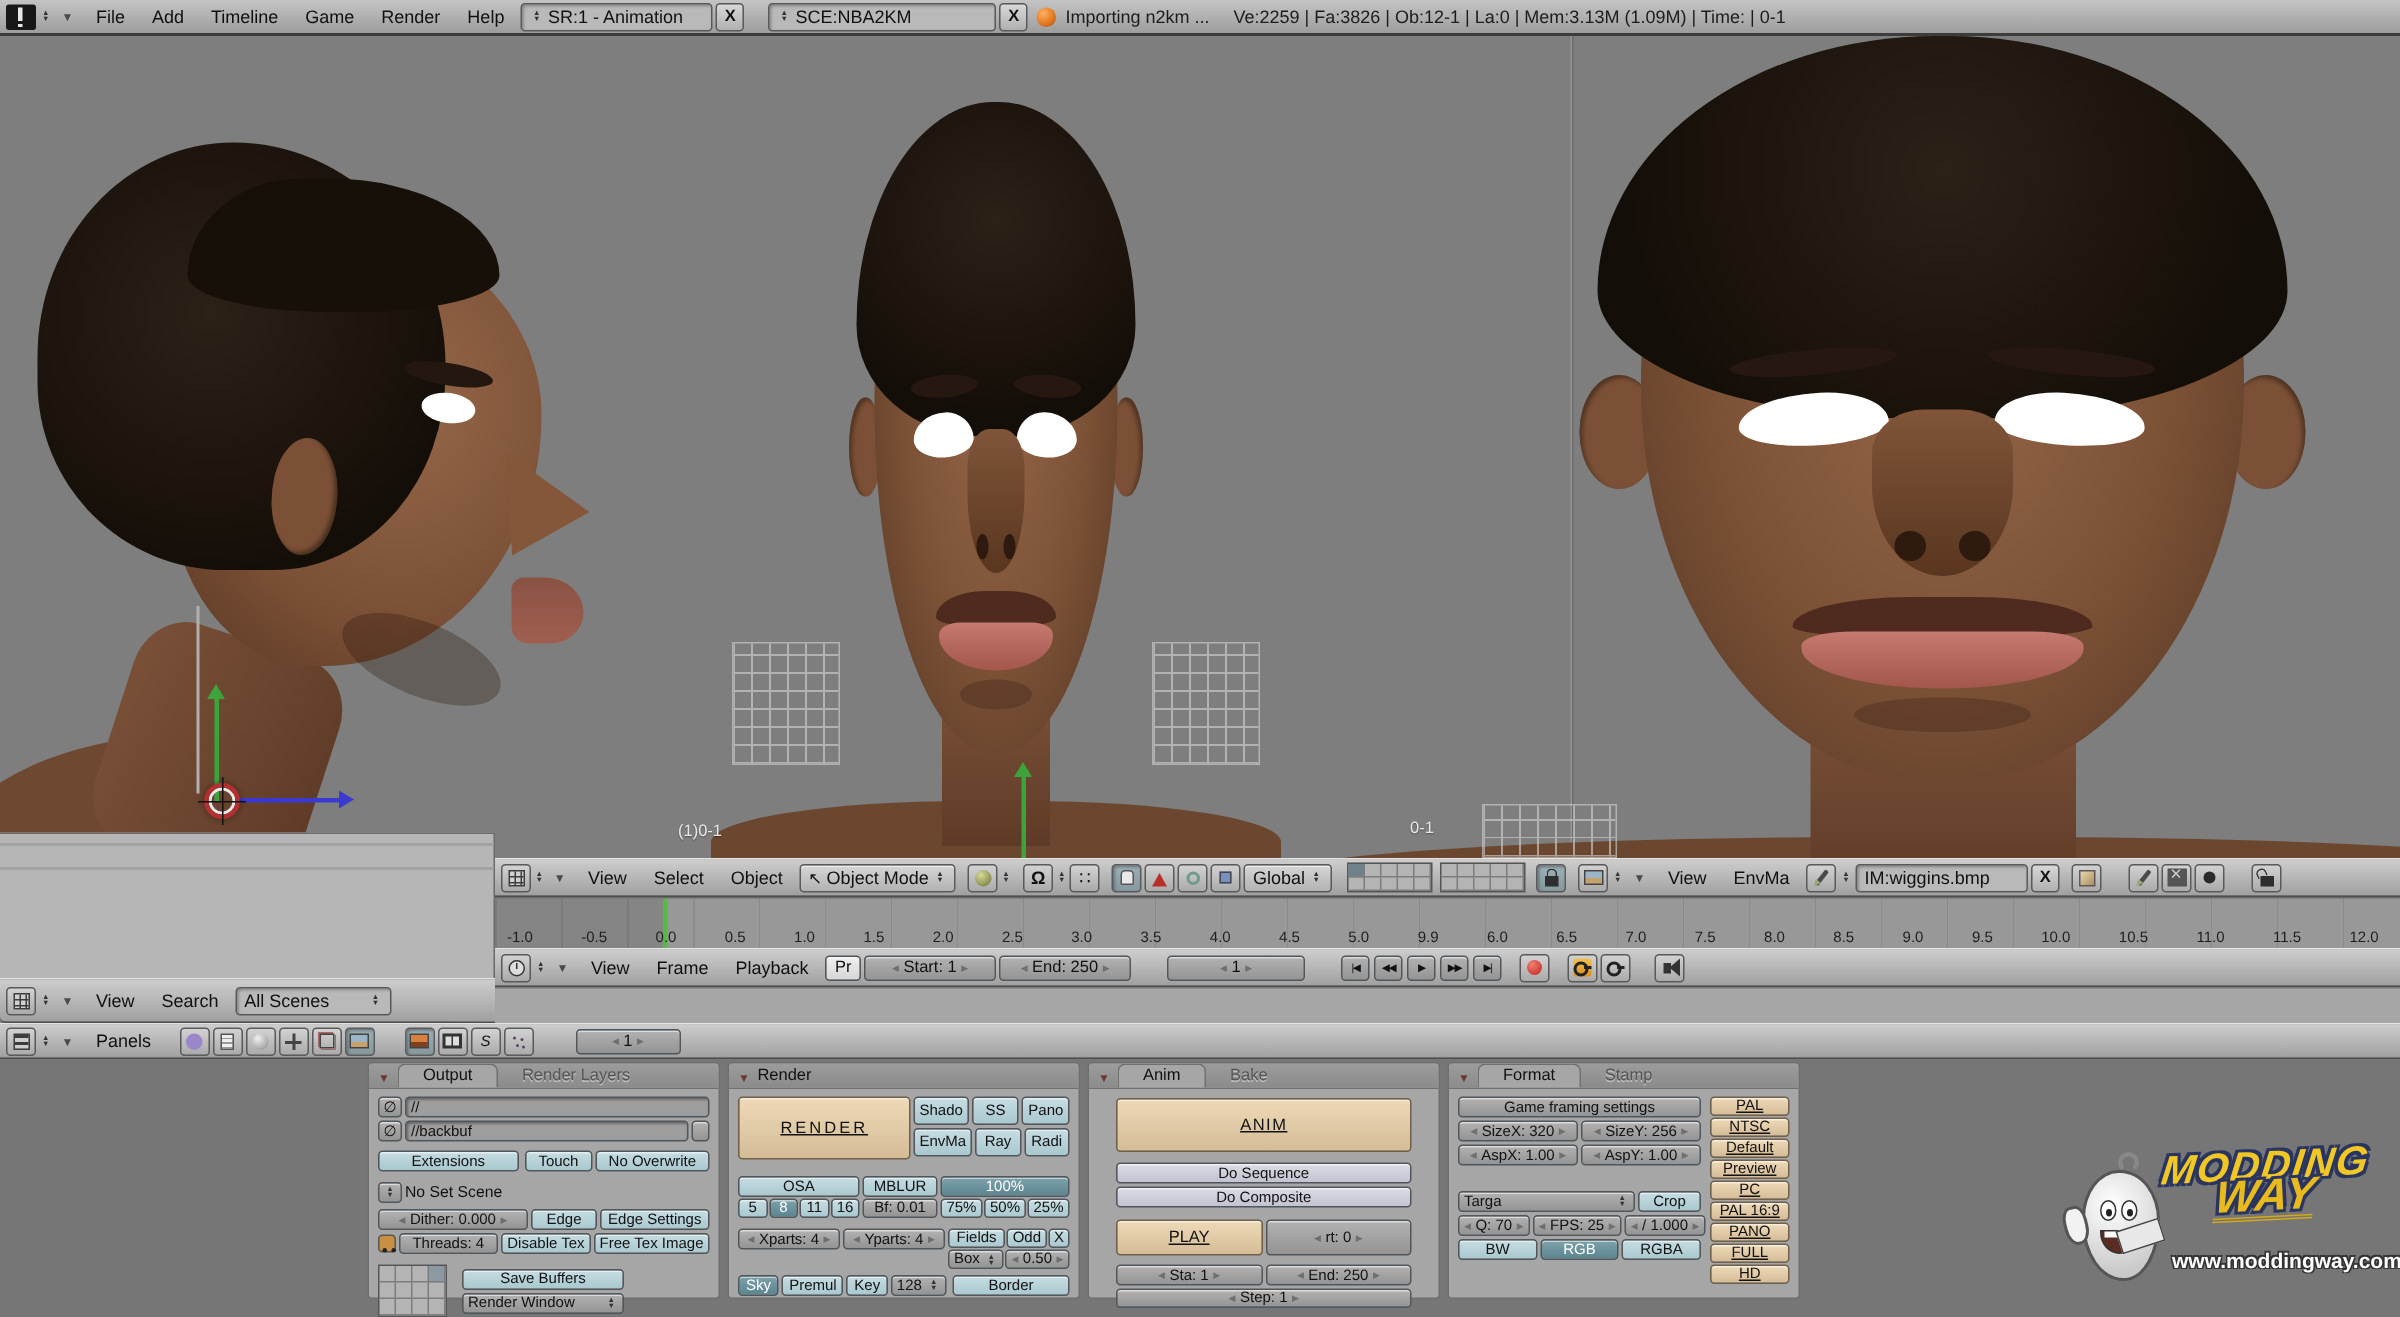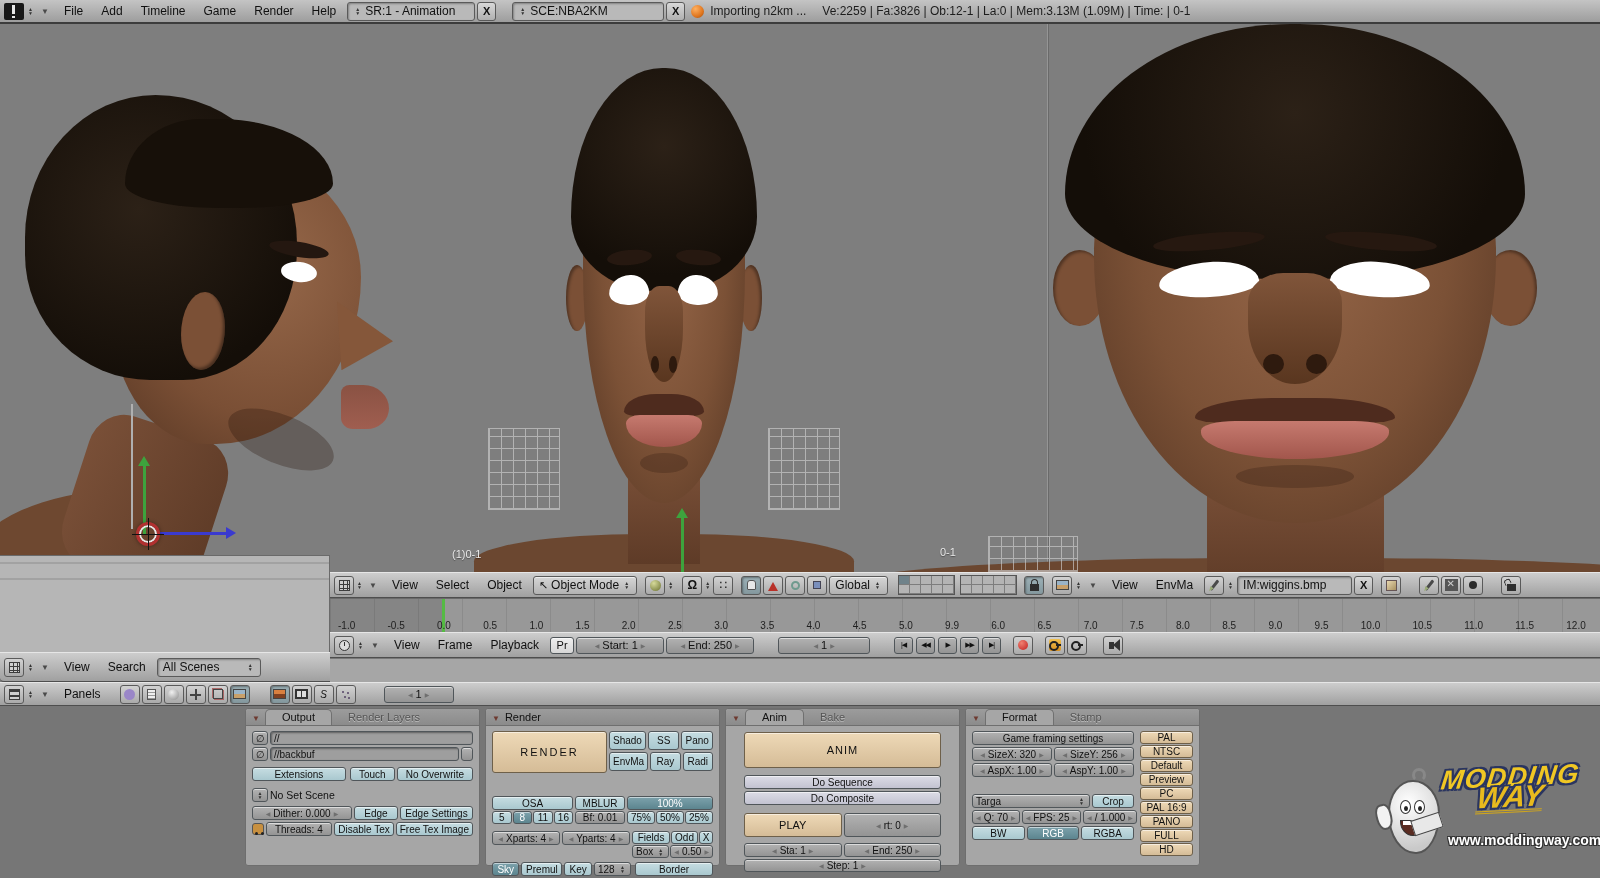--- a/index.html
+++ b/index.html
@@ -21,21 +21,21 @@
   .field { background:#b9b9b9; box-shadow:inset 1px 1px 2px rgba(0,0,0,.3); }
   .xbtn { display:inline-flex; align-items:center; justify-content:center; width:19px; height:19px;
           background:linear-gradient(#d8d8d8,#b0b0b0); border:1px solid #5a5a5a; border-radius:3px;
           font-weight:bold; font-size:11px; }
   .icobtn { display:inline-flex; align-items:center; justify-content:center; min-width:20px; height:19px;
             background:linear-gradient(#d2d2d2,#aaaaaa); border:1px solid #5a5a5a; border-radius:3px; padding:0 2px; }
   .icobtn.pressed { background:linear-gradient(#9cb0b6,#84989e); box-shadow:inset 1px 1px 2px rgba(0,0,0,.35); }
   .btn { display:inline-flex; align-items:center; justify-content:center; height:14px; padding:0 3px;
          font-size:10px; color:#111; border:1px solid #50565a; border-radius:3px;
          background:linear-gradient(#c6dde2,#a9c8cf); box-shadow:inset 0 1px 0 rgba(255,255,255,.55); white-space:nowrap; }
-  .tan  { background:linear-gradient(#eed9b7,#d5bc97); border-color:#6e604a; }
+  .tan  { background:linear-gradient(#eed9b7,#d5bc97); border-color:#6e604a;text-decoration:underline; }
   .gray { background:linear-gradient(#b2b2b2,#949494); }
   .dark { background:linear-gradient(#7da2ac,#5c858f); color:#fff; }
   .lav  { background:linear-gradient(#dcdce6,#c3c3d1); }
   .num::before { content:"◀"; font-size:6px; color:#6f6f6f; margin-right:3px; }
   .num::after  { content:"▶"; font-size:6px; color:#6f6f6f; margin-left:3px; }
   .sunken { background:#9e9e9e; box-shadow:inset 1px 1px 2px rgba(0,0,0,.4); justify-content:flex-start; }
   .spacer { flex:1; }
 
   
   #topbar { position:absolute; left:0; top:0; width:1600px; height:24px; display:flex; align-items:center;
@@ -597,20 +597,43 @@
           <span class="btn gray num" style="width:100px">Dither: 0.000</span>
           <span class="btn" style="width:44px">Edge</span>
           <span class="btn" style="flex:1">Edge Settings</span>
         </div>
         <div class="prow">
           <span class="car"></span>
           <span class="btn gray" style="width:82px">Threads: 4</span>
           <span class="btn" style="width:62px">Disable Tex</span>
           <span class="btn" style="flex:1">Free Tex Image</span>
         </div>
+        <div class="prow" style="margin-top:5px">
+          <span class="grid43">
+            <i></i>
+              <i></i>
+              <i></i>
+              <i class="on"></i>
+              <i></i>
+              <i></i>
+              <i></i>
+              <i></i>
+              <i></i>
+              <i></i>
+              <i></i>
+              <i></i>
+          </span>
+          <div style="display:flex;flex-direction:column;gap:2px;margin-left:8px">
+            <span class="btn" style="width:108px">Save Buffers</span>
+            <span class="btn gray" style="width:108px;justify-content:space-between">
+              <span>Render Window</span>
+                <span class="st"></span>
+            </span>
+          </div>
+        </div>
       </div>
     </div>
 
     <div class="panel" style="left:485px">
       <div class="ptabs">
         <span class="ptri">▼</span>
         <span style="font-size:11px;padding-bottom:2px">Render</span>
       </div>
       <div class="pbody">
         <div class="prow" style="align-items:stretch">
@@ -623,21 +646,21 @@
                 <span class="btn" style="flex:1;height:19px">Pano</span>
               </div>
             <div class="prow">
 
             <span class="btn" style="flex:1;height:19px">EnvMa</span>
                 <span class="btn" style="flex:1;height:19px">Ray</span>
                 <span class="btn" style="flex:1;height:19px">Radi</span>
               </div>
           </div>
         </div>
-        <div class="prow" style="margin-top:21px;align-items:flex-start">
+        <div class="prow" style="margin-top:9px;align-items:flex-start">
           <div style="display:flex;flex-direction:column;gap:1px;width:88px">
             <span class="btn">OSA</span>
             <div class="prow" style="gap:1px">
               <span class="btn" style="flex:1;height:13px">5</span>
               <span class="btn dark" style="flex:1;height:13px">8</span>
               <span class="btn" style="flex:1;height:13px">11</span>
               <span class="btn" style="flex:1;height:13px">16</span>
             </div>
           </div>
           <div style="display:flex;flex-direction:column;gap:1px;width:54px">

